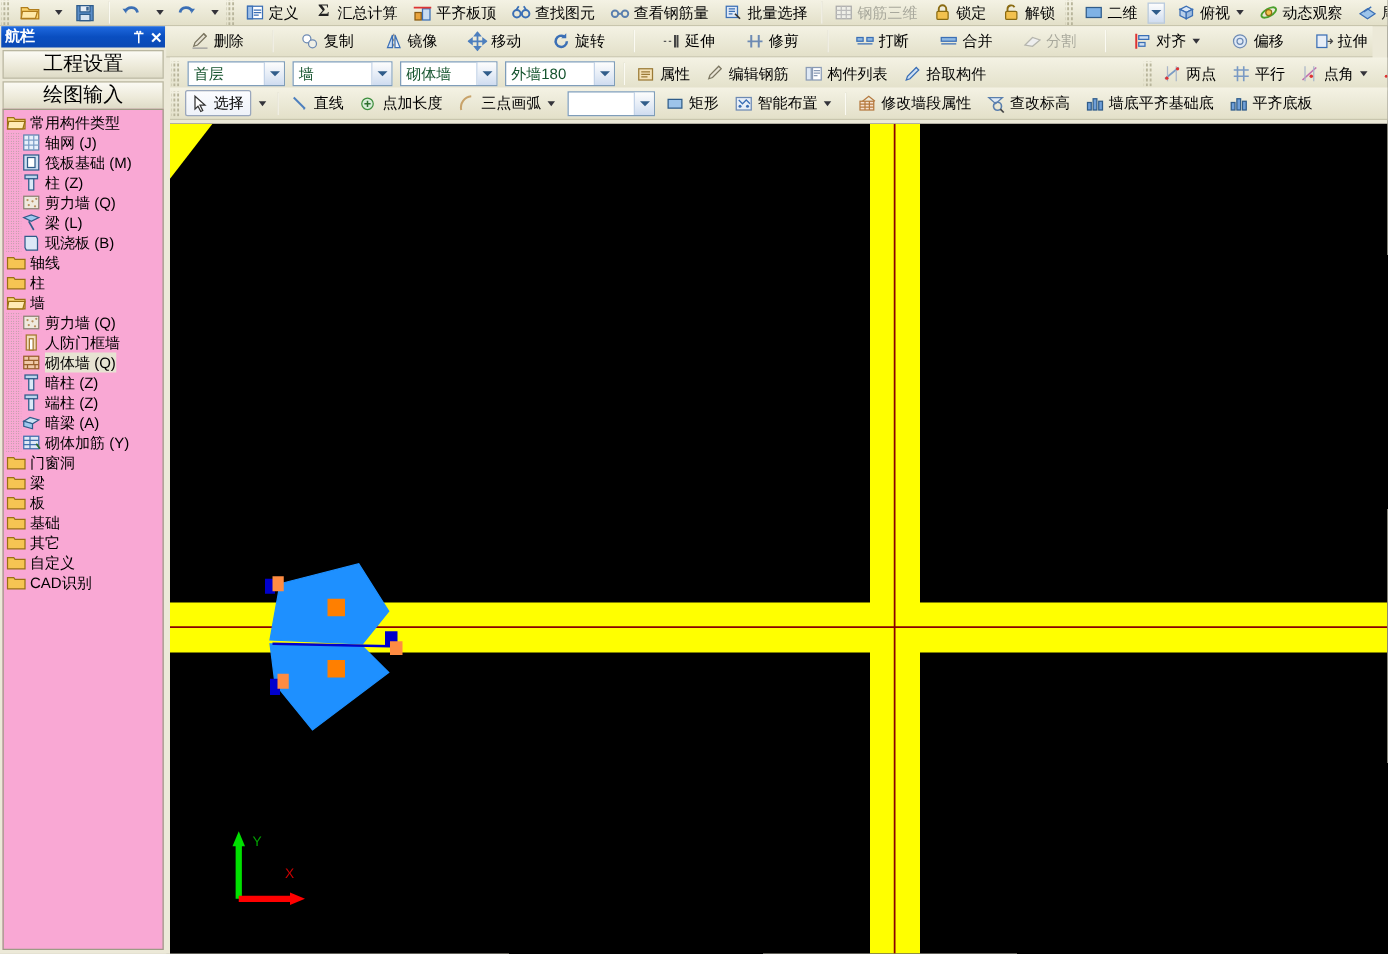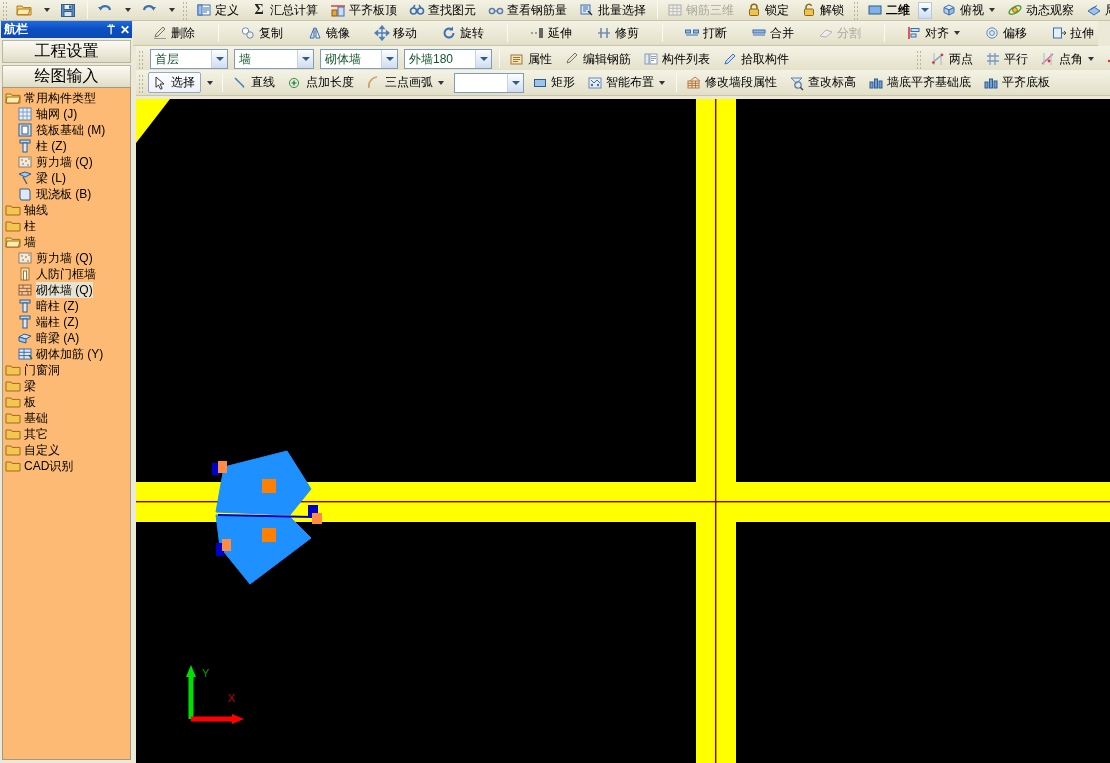--- a/index.html
+++ b/index.html
@@ -94,21 +94,21 @@
   .dockcap .cbtnx{width:14px;text-align:center;font-weight:bold;color:#fff;font-size:12px;}
   .navbtn {
     height:23px; margin:2px 2px 0 2px;
     background: linear-gradient(to bottom,#fbfaf4,#ece9d8 60%,#dedbc7);
     border:1px solid #b9b6a0;
     display:flex;align-items:center;justify-content:center;
     font-size:16px; color:#000;
   }
   #tree {
     position:absolute; left:2px; top:66px; width:129px; height:673px;
-    background:#fdba74; border:1px solid #9d9b85;
+    background:#f9a8d4; border:1px solid #9d9b85;
     overflow:hidden; padding:2px 0 0 2px;
   }
   .tn { display:flex; align-items:center; height:16px; font-size:12px; white-space:nowrap;}
   .tn .sp { width:12px; height:16px; flex:0 0 auto; }
   .tn .ti { width:16px; height:16px; flex:0 0 auto; margin-right:3px; }
   .tn .tl { line-height:16px; color:#000; }
   .tn.sel .tl { background:#e7e3d2; }
   .dotcol{
     background-image: radial-gradient(#9a988a 45%, transparent 46%);
     background-size:2px 2px; background-position:5px 0;
@@ -260,21 +260,21 @@
       <span class="ico">
         <svg width="16" height="16" viewBox="0 0 16 16">
           <path d="M5 7V5.2a3 3 0 015.6-1.4" fill="none" stroke="#8a6b12" stroke-width="1.5"></path>
           <rect x="3.5" y="7" width="9" height="6.5" rx="1" fill="#f2c14e" stroke="#8a6b12"></rect>
         </svg>
       </span>
         <span class="lbl">解锁</span>
     </div>
     <div class="grip"></div>
 
-    <div class="tbtn" style="padding-right:2px;font-weight:bold;">
+    <div class="tbtn" style="padding-right:2px;">
       <span class="ico">
         <svg width="16" height="16" viewBox="0 0 16 16">
           <rect x="2" y="4" width="12" height="8" fill="#7fb2e5" stroke="#2f5c8a"></rect>
         </svg>
       </span>
         <span class="lbl">二维</span>
     </div>
     <div class="tbtn" style="padding:0 2px;">
       <span class="cbtn" style="width:14px;height:17px;background:linear-gradient(to bottom,#fdfdfd,#e5ecf6 55%,#cfdcf0);display:flex;align-items:center;justify-content:center;border:1px solid #b7c9e0;">
           <i style="display:block;width:0;height:0;border-left:4px solid transparent;border-right:4px solid transparent;border-top:4px solid #2f5c8a;"></i>

